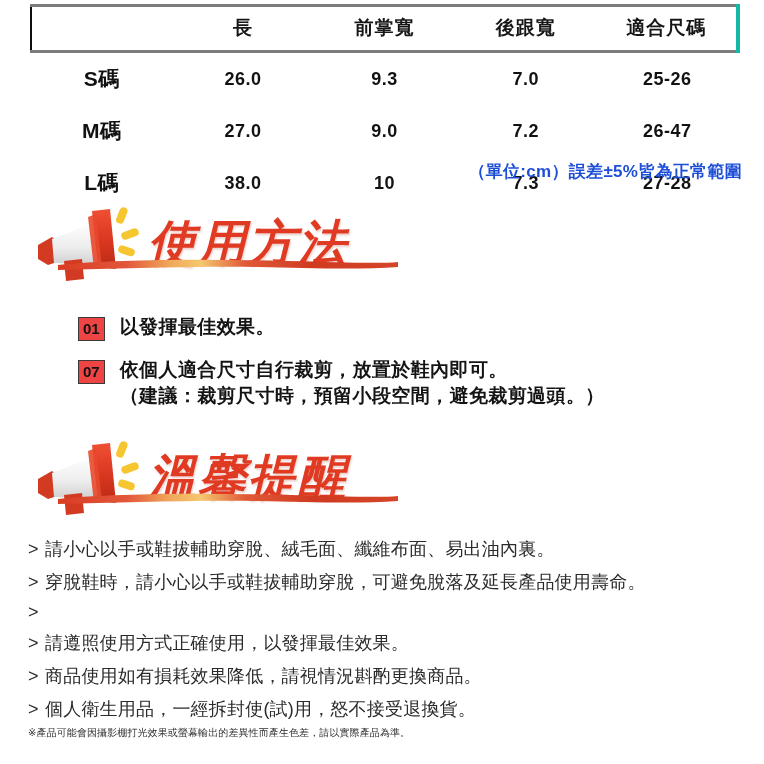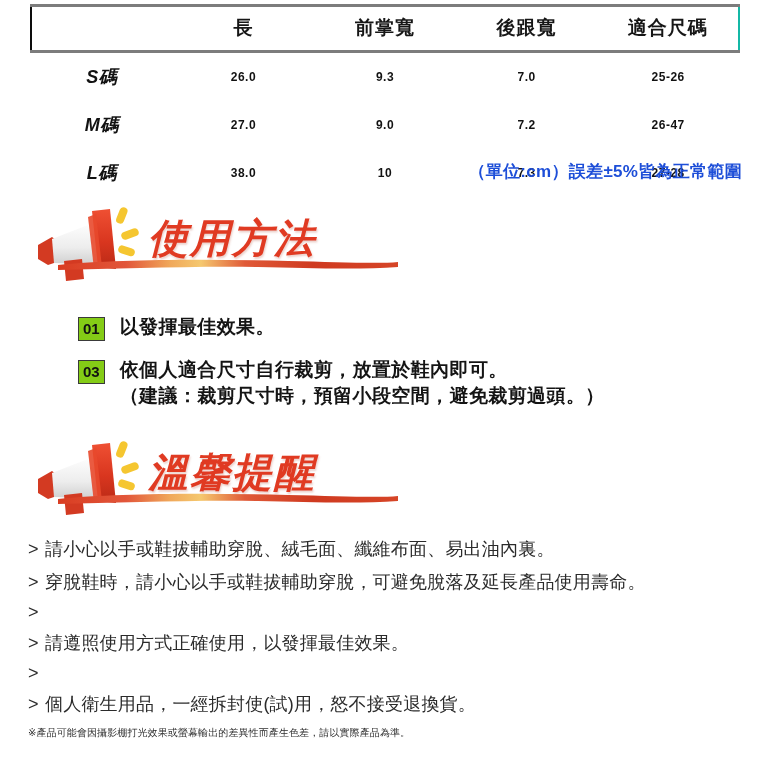--- a/index.html
+++ b/index.html
@@ -37,33 +37,32 @@
     letter-spacing: 1px;
   }
   .size-table thead tr {
     border-top: 3px solid #7c7c7c;
     border-bottom: 3px solid #7c7c7c;
   }
   .size-table thead th:first-child {
     border-left: 2px solid #0d0d0d;
   }
   .size-table thead th:last-child {
-    border-right: 2px solid #14b8a6;
+    border-right: 4px solid #14b8a6;
   }
   .size-table tbody td {
-    font-size: 12px;
+    font-size: 18px;
     font-weight: bold;
     text-align: center;
     padding: 12px 0 12px 0;
     color: #121212;
     letter-spacing: 0.5px;
   }
   .size-table tbody td.rowlabel {
-    font-size: 18px;
-    font-style: italic;
+    font-size: 21px;
   }
   .unit-note {
     position: absolute;
     left: 30px;
     top: 160px;
     width: 712px;
     text-align: right;
     font-size: 17px;
     font-weight: bold;
     color: #1d4ed8;
@@ -81,21 +80,21 @@
     position: absolute;
     left: 0;
     top: 0;
     width: 130px;
     height: 86px;
   }
   .banner .title {
     position: absolute;
     left: 118px;
     top: 8px;
-    font-size: 40px;
+    font-size: 48px;
     font-weight: bold;
     font-style: italic;
     letter-spacing: 2px;
     color: #e03a22;
     -webkit-text-stroke: 3px #ffffff;
     paint-order: stroke fill;
     text-shadow: 1px 2px 2px rgba(180,80,60,0.25);
     white-space: nowrap;
   }
   .banner .swoosh {
@@ -120,21 +119,21 @@
   }
   .step-num {
     flex: 0 0 auto;
     border: 1.5px solid #3a3a3a;
     font-size: 15px;
     font-weight: bold;
     line-height: 1;
     padding: 3px 4px 4px 4px;
     margin-top: 3px;
     color: #111;
-    background: #84cc16;
+    background: #ef4444;
   }
   .step-text {
     margin-left: 15px;
     font-size: 19px;
     font-weight: bold;
     line-height: 1.38;
     color: #141414;
     letter-spacing: 0.4px;
   }
 
@@ -261,21 +260,21 @@
     <path d="M0,7 C60,1 150,1 230,3 C280,4 320,6 340,4 L340,9 C300,12 250,10 200,9 C130,8 60,11 0,12 Z" fill="url(#swooshGrad)"></path>
   </svg>
 </div>
 
 <div class="steps">
   <div class="step">
     <div class="step-num">01</div>
     <div class="step-text">以發揮最佳效果。</div>
   </div>
   <div class="step">
-    <div class="step-num">03</div>
+    <div class="step-num">07</div>
     <div class="step-text" style="white-space:pre-line;">依個人適合尺寸自行裁剪，放置於鞋內即可。
 （建議：裁剪尺寸時，預留小段空間，避免裁剪過頭。）</div>
   </div>
 </div>
 
 <div class="banner" style="top:437px;">
   <svg class="mega" viewBox="0 0 130 86">
     <polygon points="8,42 22,34 30,40 30,58 18,62 8,56" fill="#d33a22"></polygon>
     <polygon points="22,36 68,18 74,62 24,60" fill="url(#bodyGrad)"></polygon>
     <polygon points="62,8 80,6 86,66 68,64" fill="url(#coneGrad)"></polygon>
@@ -304,20 +303,21 @@
   </div>
   <div class="note">
     <span class="note-mark">&gt;</span>
   </div>
   <div class="note">
     <span class="note-mark">&gt;</span>
     <span class="note-text">請遵照使用方式正確使用，以發揮最佳效果。</span>
   </div>
   <div class="note">
     <span class="note-mark">&gt;</span>
+    <span class="note-text">商品使用如有損耗效果降低，請視情況斟酌更換商品。</span>
   </div>
   <div class="note">
     <span class="note-mark">&gt;</span>
     <span class="note-text">個人衛生用品，一經拆封使(試)用，怒不接受退換貨。</span>
   </div>
 </div>
 
 <div class="footnote">※產品可能會因攝影棚打光效果或螢幕輸出的差異性而產生色差，請以實際產品為準。</div>
 
 </body></html>

